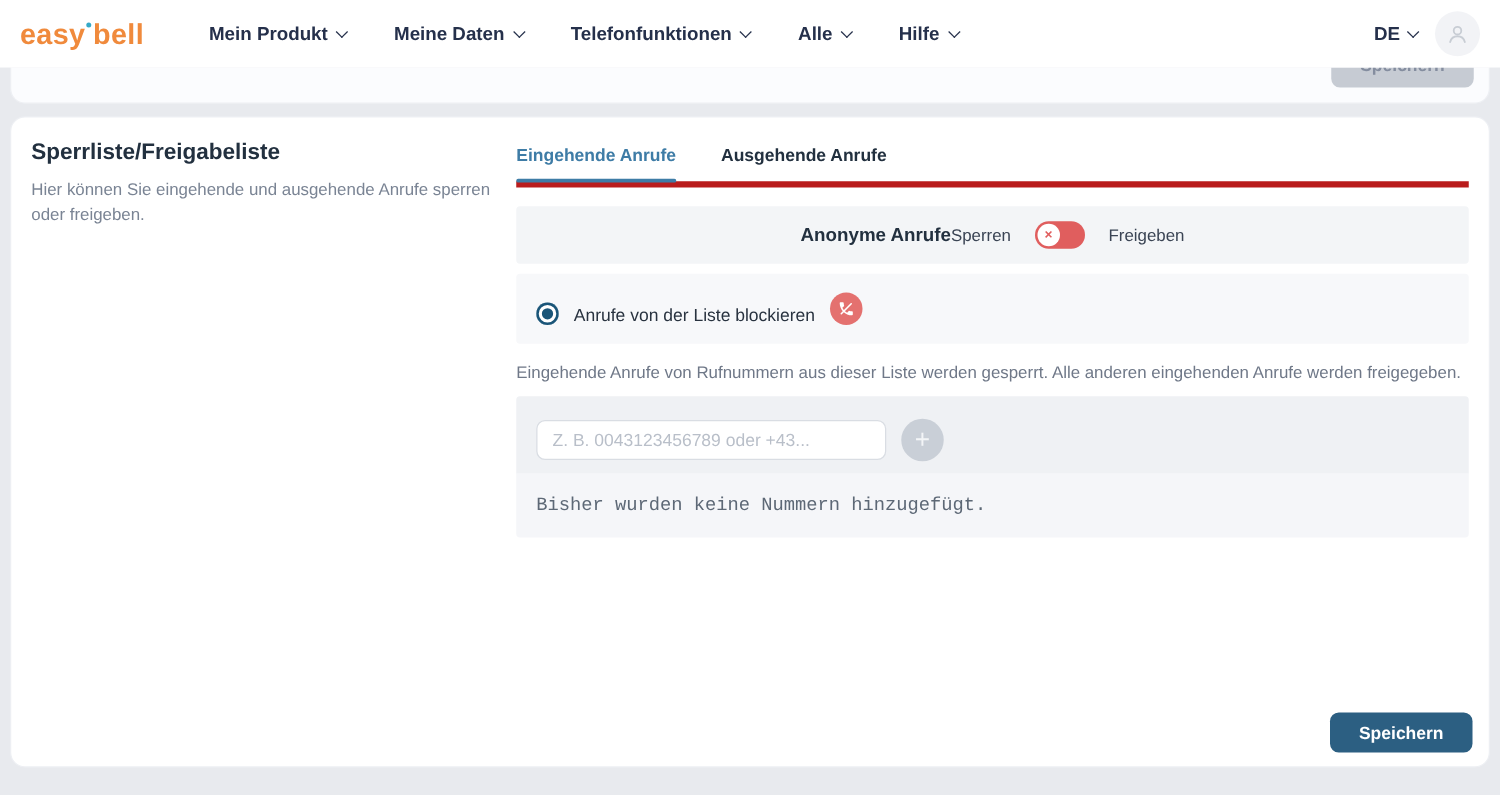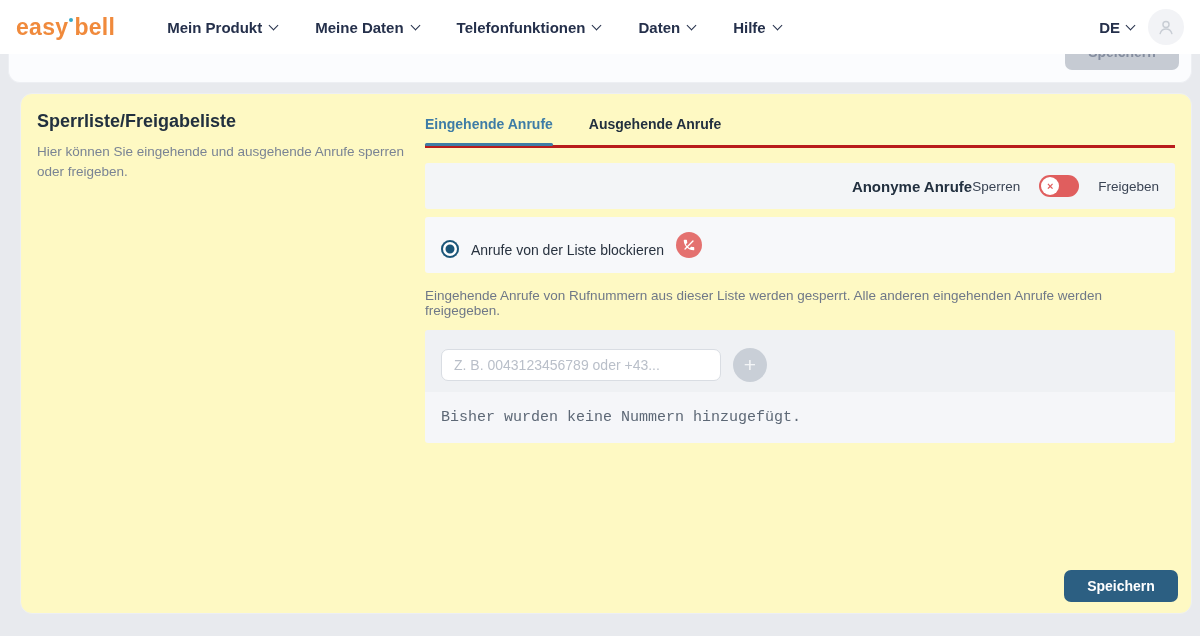--- a/index.html
+++ b/index.html
@@ -39,39 +39,39 @@
   }
   .prev-save {
     position:absolute; top:-20px; right:12px; width:114px; height:36px;
     background:#C6CBD3; border:none; border-radius:7px; color:#848D9F;
     font-weight:bold; font-size:14px; font-family:inherit;
     display:flex; align-items:center; justify-content:center;
   }
 
   
   .main-card {
-    position:absolute; top:93px; left:20px; right:8px; height:521px;
-    background:#fef9c3; border:1px solid #EDEFF3; border-radius:12px;
+    position:absolute; top:93px; left:8px; right:8px; height:521px;
+    background:#ffffff; border:1px solid #EDEFF3; border-radius:12px;
   }
   .left-col { position:absolute; left:16px; top:17px; width:372px; }
   .card-title { font-size:18px; font-weight:bold; color:#22303F; }
   .card-desc { margin-top:10px; font-size:13.5px; color:#7A8494; line-height:1.45; }
 
   .right-col { position:absolute; left:404px; right:16px; top:0; }
 
-  .tabs { display:flex; gap:36px; padding-top:22px; border-bottom:3px solid #b91c1c; }
+  .tabs { display:flex; gap:36px; padding-top:22px; border-bottom:5px solid #b91c1c; }
   .tab { position:relative; font-size:14px; font-weight:bold; padding-bottom:13px; cursor:pointer; }
   .tab.active { color:#3E7CA6; }
   .tab.active::after { content:""; position:absolute; left:0; right:0; bottom:-1px;
     height:3px; background:#3E7CA6; border-radius:2px; }
   .tab.inactive { color:#22303F; }
 
   .section-anon {
     margin-top:15px; height:46px; background:#F3F5F7; border-radius:3px;
-    display:flex; align-items:center; justify-content:flex-end; padding:0 16px;
+    display:flex; align-items:center; justify-content:center; padding:0 16px;
   }
   .anon-title { font-size:15px; font-weight:bold; color:#22303F; }
   .toggle-group { display:flex; align-items:center; gap:19px; }
   .toggle-label { font-size:13.5px; color:#3A4454; }
   .toggle { position:relative; width:40px; height:22px; border-radius:11px;
     background:#E05E5E; cursor:pointer; flex:none; }
   .knob { position:absolute; left:2px; top:2px; width:18px; height:18px;
     border-radius:50%; background:#fff; display:flex; align-items:center;
     justify-content:center; font-size:11px; font-weight:bold; color:#E05E5E; }
   .knob::after { content:"×"; margin-top:-1px; }
@@ -121,21 +121,21 @@
     </div>
     <div class="nav-item">
       <span>Meine Daten</span>
       <span class="chev"></span>
     </div>
     <div class="nav-item">
       <span>Telefonfunktionen</span>
       <span class="chev"></span>
     </div>
     <div class="nav-item">
-      <span>Daten</span>
+      <span>Alle</span>
       <span class="chev"></span>
     </div>
     <div class="nav-item">
       <span>Hilfe</span>
       <span class="chev"></span>
     </div>
   </div>
 
   <div class="header-right">
     <div class="lang">

